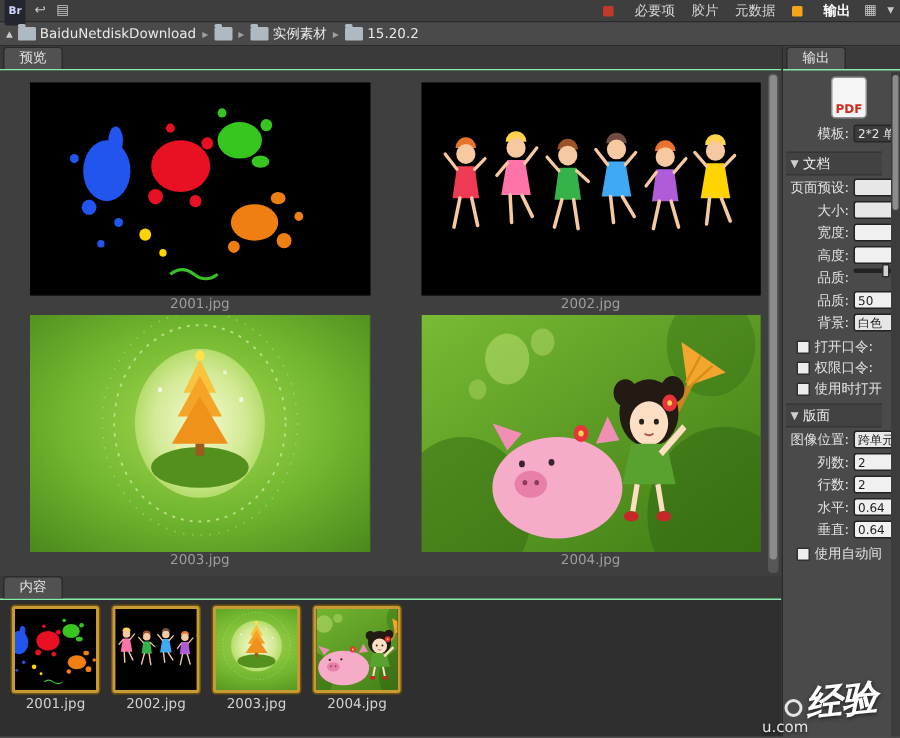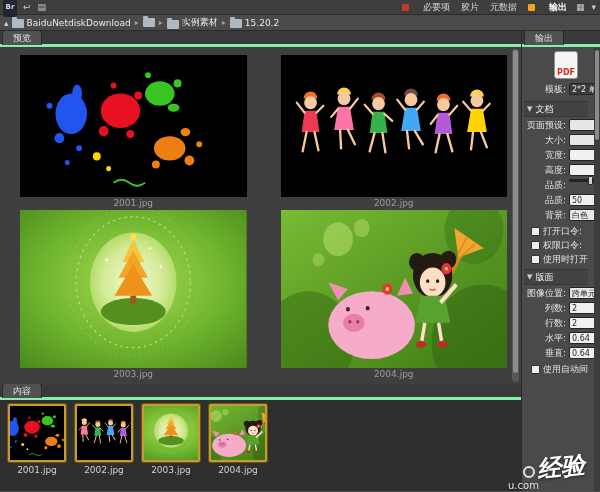--- a/index.html
+++ b/index.html
@@ -10,30 +10,30 @@
 .topbar{height:15px;background:#3e3e3e;border-bottom:1px solid #2b2b2b;display:flex;align-items:center;padding:0 3px;gap:5px}
 .appicon{width:14px;height:19px;background:#23262e;color:#cfd8ff;font-size:7px;font-weight:bold;display:flex;align-items:center;justify-content:center;border-radius:2px;flex:none}
 .tb-icon{color:#c9c9c9;font-size:9px;line-height:11px;padding:0 1px;flex:none}
 .tb-spacer{flex:1}
 .ws{font-size:9px;color:#d6d6d6;padding:0 3px;display:flex;align-items:center;gap:14px;white-space:nowrap}
 .ws.active{color:#fff;font-weight:bold}
 .dot{width:7px;height:7px;border-radius:1px;display:inline-block}
 .dot.red{background:#c0392b}
 .dot.orange{background:#f5a41c}
 .pathbar{height:16px;background:#4a4a4a;border-bottom:1px solid #2b2b2b;display:flex;align-items:center;padding:0 4px;gap:3px;font-size:9px;color:#e9e9e9;white-space:nowrap;overflow:hidden}
-.crumb{display:flex;align-items:flex-end;gap:3px}
+.crumb{display:flex;align-items:center;gap:3px}
 .folder{width:12px;height:9px;position:relative;background:#aeb9c2;border-radius:1px;flex:none}
 .folder:before{content:"";position:absolute;top:-2px;left:0;width:5px;height:2px;background:#aeb9c2;border-radius:1px 1px 0 0}
 .sep{color:#9f9f9f;font-size:8px;padding:0 1px}
 .upicon{color:#c9c9c9;font-size:9px}
 
 
 .main{display:flex;height:460px}
 .left{width:521px;display:flex;flex-direction:column;min-width:0}
-.tabs{height:16px;background:#3a3a3a;display:flex;align-items:center;padding-left:2px;border-bottom:3px solid #86efac;flex:none}
+.tabs{height:16px;background:#3a3a3a;display:flex;align-items:flex-end;padding-left:2px;border-bottom:1px solid #86efac;flex:none}
 .tab{background:#515151;color:#e4e4e4;font-size:9px;line-height:12px;padding:1px 10px;border-radius:3px 3px 0 0;border:1px solid #2b2b2b;border-bottom:none}
 
 
 .preview-panel{flex:1;display:flex;flex-direction:column;min-height:0}
 .preview-area{flex:1;background:#3f3f3f;position:relative;padding:8px 14px 2px 20px;overflow:hidden}
 .pgrid{display:grid;grid-template-columns:1fr 1fr;column-gap:34px}
 .pcell{display:flex;flex-direction:column;min-width:0}
 .pimg{width:100%;height:142px;display:block;background:#000}
 .row2 .pimg{height:158px;background:#3f7d15}
 .pcap{height:13px;text-align:center;color:#9d9d9d;font-size:9px;line-height:13px}

